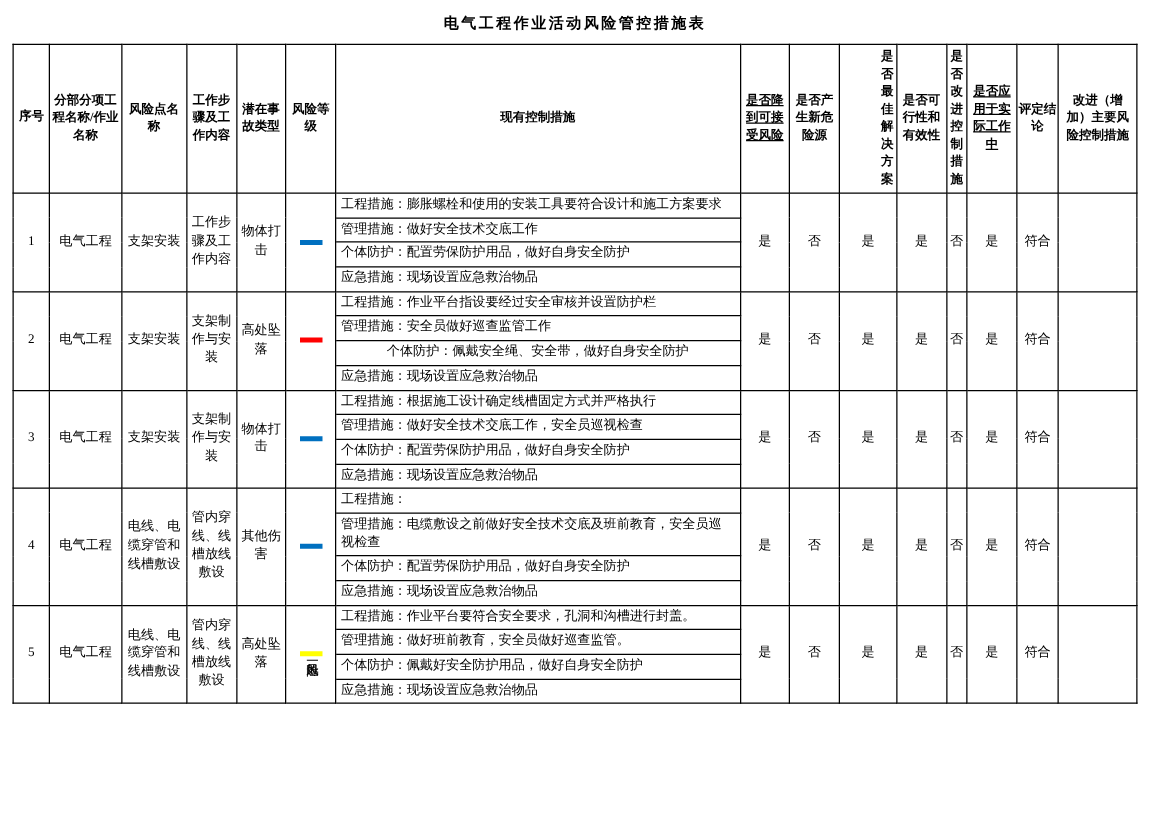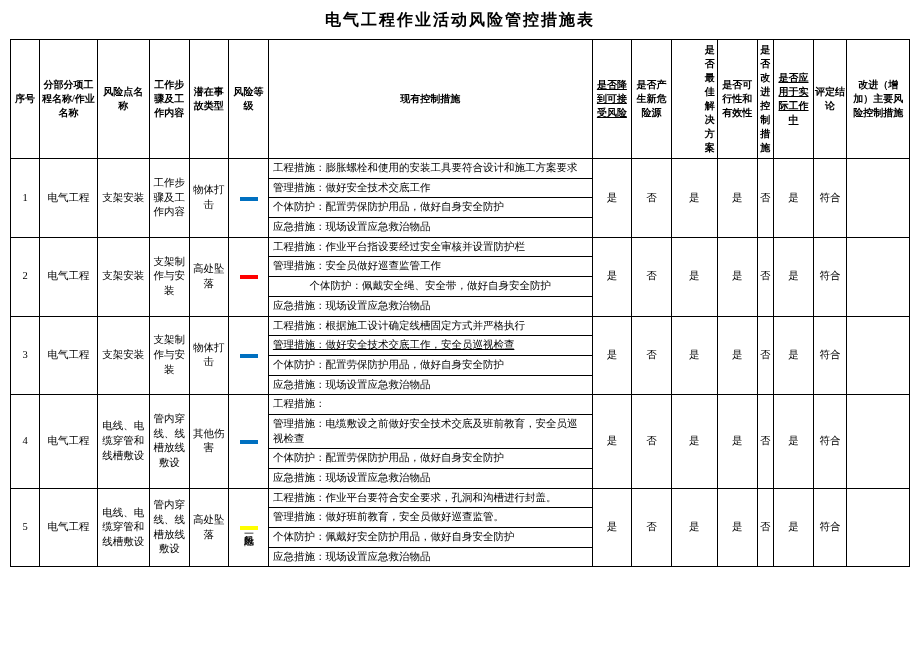--- a/index.html
+++ b/index.html
@@ -7,21 +7,21 @@
       font-family: SimSun, "宋体", serif;
       font-size: 11px;
       background: #fff;
       color: #000;
       width: 920px;
       min-height: 651px;
       padding: 10px;
     }
     h1.title {
       text-align: center;
-      font-size: 16px;
+      font-size: 12px;
       font-weight: bold;
       margin-bottom: 8px;
       letter-spacing: 2px;
     }
     table {
       width: 100%;
       border-collapse: collapse;
       font-size: 10.5px;
     }
     th, td {
@@ -72,21 +72,21 @@
     }
   </style>
 </head>
 <body>
 
 <h1 class="title">电气工程作业活动风险管控措施表</h1>
 
 <table>
   <thead>
     <tr class="header-row">
-      <th rowspan="2" style="width:28px;">序号</th>
+      <th rowspan="2" style="width:28px;font-family:Liberation Mono, monospace;">序号</th>
       <th rowspan="2" style="width:55px;margin-left:40px;">分部分项工程名称/作业名称</th>
       <th rowspan="2" style="width:50px;">风险点名称</th>
       <th rowspan="2" style="width:38px;">工作步骤及工作内容</th>
       <th rowspan="2" style="width:38px;">潜在事故类型</th>
       <th rowspan="2" style="width:38px;">风险等级</th>
       <th rowspan="2" style="width:310px;">现有控制措施</th>
       <th rowspan="2" style="width:38px;text-decoration:underline;">是否降到可接受风险</th>
       <th rowspan="2" style="width:38px;">是否产生新危险源</th>
       <th rowspan="2" style="width:38px;padding-left:32px;">是否最佳解决方案</th>
       <th rowspan="2" style="width:38px;">是否可行性和有效性</th>
@@ -160,21 +160,21 @@
         <td rowspan="4">是</td>
         <td rowspan="4">否</td>
         <td rowspan="4">是</td>
         <td rowspan="4">是</td>
         <td rowspan="4">否</td>
         <td rowspan="4">是</td>
         <td rowspan="4">符合</td>
         <td rowspan="4"></td>
       </tr>
       <tr>
-        <td class="measure-cell" style="border-top: 1px dashed rgb(170, 170, 170); text-decoration: underline;">管理措施：做好安全技术交底工作，安全员巡视检查</td>
+        <td class="measure-cell" style="border-top: 1px dashed rgb(170, 170, 170);">管理措施：做好安全技术交底工作，安全员巡视检查</td>
       </tr>
       <tr>
         <td class="measure-cell" style="border-top: 1px dashed rgb(170, 170, 170);">个体防护：配置劳保防护用品，做好自身安全防护</td>
       </tr>
       <tr>
         <td class="measure-cell" style="border-top: 1px dashed rgb(170, 170, 170);">应急措施：现场设置应急救治物品</td>
       </tr>
       <tr>
         <td rowspan="4">4</td>
         <td rowspan="4">电气工程</td>

